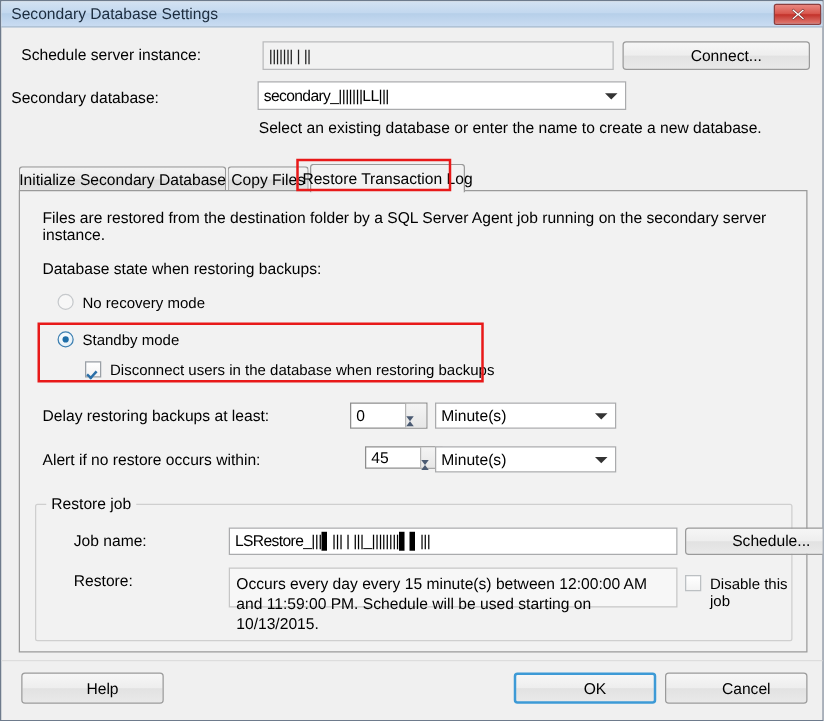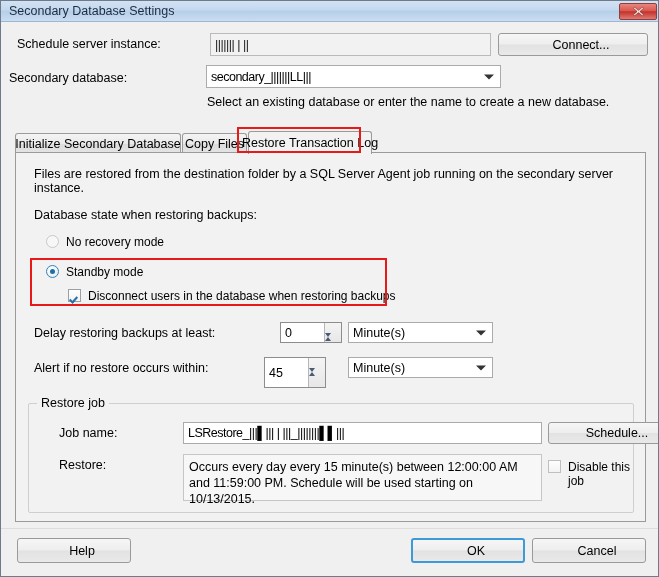--- a/index.html
+++ b/index.html
@@ -344,21 +344,21 @@
       </span>
     </div>
 
     <div class="combo" style="left:332px; top:169px; width:145px; height:21px;">
       <span>Minute(s)</span>
       <span class="arrow"></span>
     </div>
 
     <div class="lbl" style="left:18px; top:208px;">Alert if no restore occurs within:</div>
 
-    <div class="spinner" style="left:248px; top:204px; width:62px; height:31px;">
+    <div class="spinner" style="left:276px; top:204px; width:62px; height:18px;">
       <span class="val">45</span>
       <span class="spin-btns">
         <span class="spin-up"></span>
         <span class="spin-dn"></span>
       </span>
     </div>
 
     <div class="combo" style="left:332px; top:204px; width:145px; height:21px;">
       <span>Minute(s)</span>
       <span class="arrow"></span>
@@ -370,21 +370,21 @@
       <div class="lbl" style="left:30px; top:22px;">Job name:</div>
 
       <div class="textbox" style="left:154px; top:18px; width:359px; height:22px;">
         <span class="redact">LSRestore_|||▌||| | |||_||||||||▌▌|||</span>
       </div>
 
       <div class="btn" style="left:519px; top:18px; width:122px; height:22px;">Schedule...</div>
 
       <div class="lbl" style="left:30px; top:54px;">Restore:</div>
 
-      <div class="readarea" style="left:154px; top:50px; width:359px; height:47px;">Occurs every day every 15 minute(s) between 12:00:00 AM and 11:59:00 PM. Schedule will be used starting on 10/13/2015.</div>
+      <div class="readarea" style="left:154px; top:50px; width:359px; height:32px;">Occurs every day every 15 minute(s) between 12:00:00 AM and 11:59:00 PM. Schedule will be used starting on 10/13/2015.</div>
 
       <div class="radio-row" style="left:519px; top:56px;">
         <span class="check dim"></span>
         <span>Disable this job</span>
       </div>
     </div>
   </div>
 
   <div class="redbox" style="left:236px; top:126px; width:124px; height:26px;"></div>
   <div class="redbox" style="left:29px; top:257px; width:357px; height:48px;"></div>

